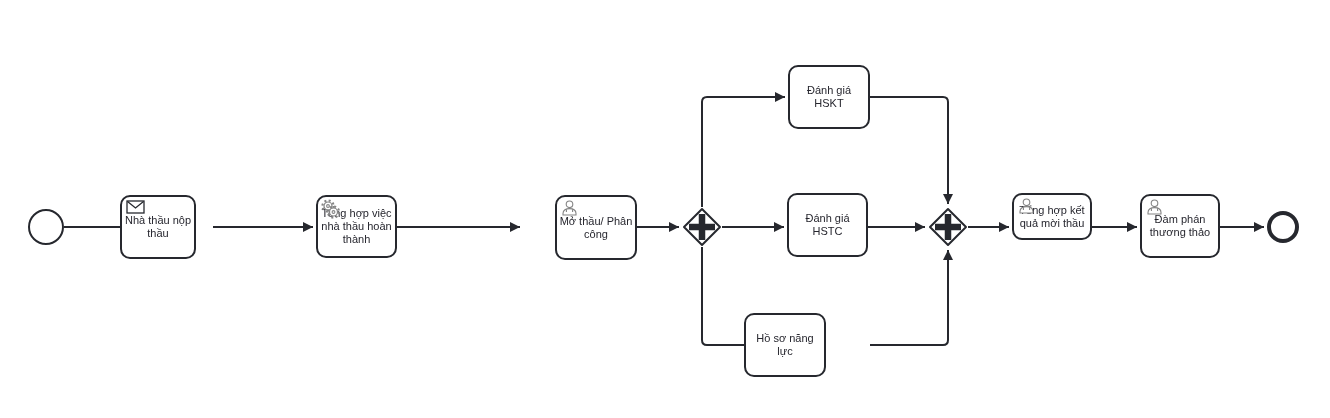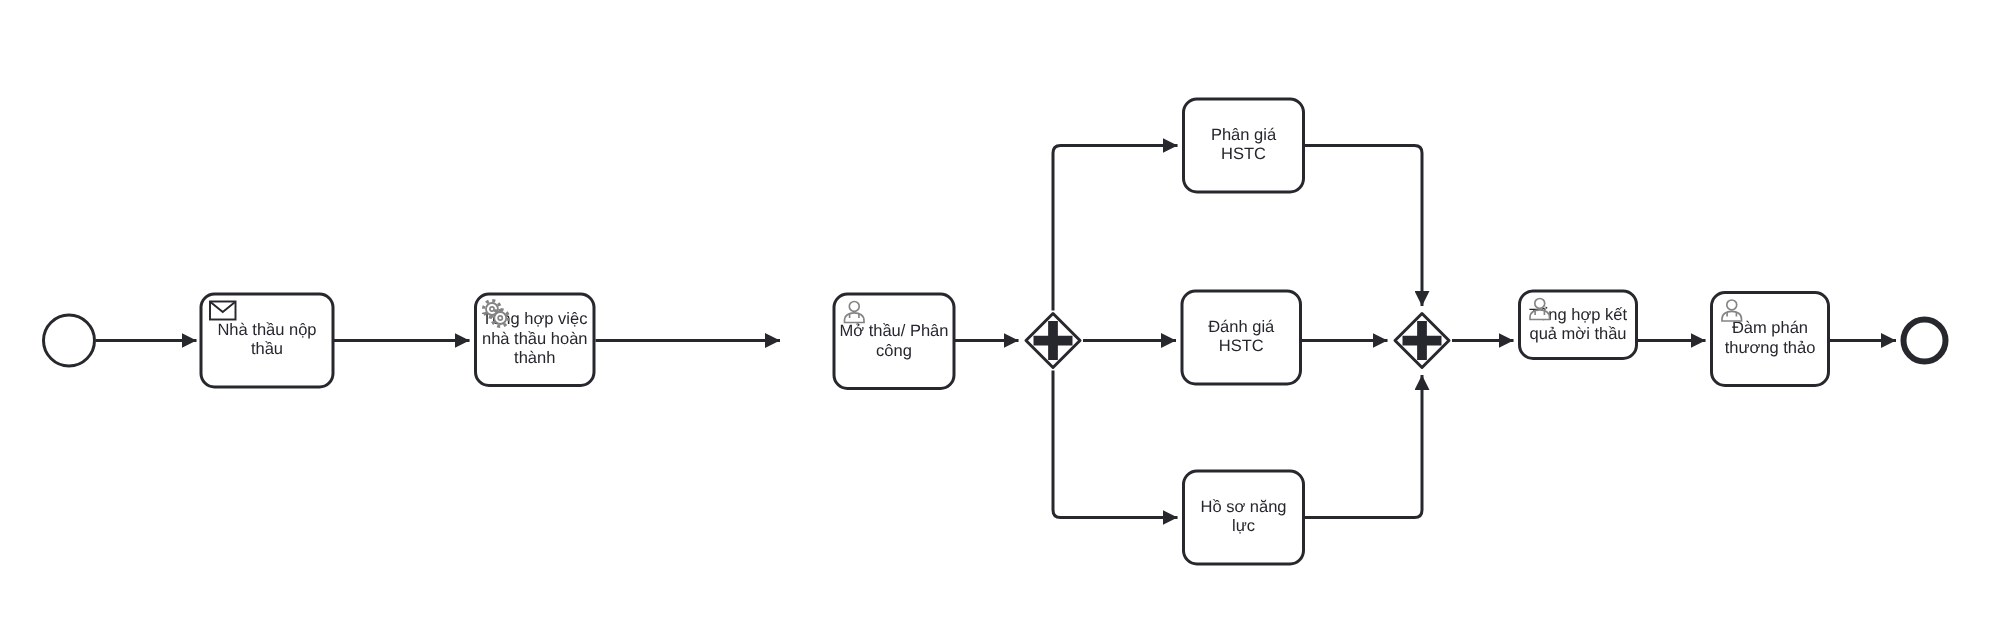--- a/index.html
+++ b/index.html
@@ -64,21 +64,21 @@
       <path class="gw-cross" d="M20,7 V33 M7,20 H33"></path>
     </svg>
   </div>
   <div class="gateway" style="left:928px; top:207px;">
     <svg width="40" height="40" viewBox="0 0 40 40">
       <polygon class="gw-shape" points="20,2 38,20 20,38 2,20"></polygon>
       <path class="gw-cross" d="M20,7 V33 M7,20 H33"></path>
     </svg>
   </div>
 
-  <div class="task" style="left:133px; top:195px; width:90px; height:64px;">
+  <div class="task" style="left:120px; top:195px; width:76px; height:64px;">
     <span class="task-icon">
       <svg width="19" height="14" viewBox="0 0 19 14">
         <rect class="icon-dark" x="1" y="1" width="17" height="12" stroke-width="1.3"></rect>
         <polyline points="1.5,1.5 9.5,8 17.5,1.5" fill="none" stroke="#26282e" stroke-width="1.3"></polyline>
       </svg>
     </span>
     <span class="task-label">Nhà thầu nộp thầu</span>
   </div>
 
   <div class="task" style="left:316px; top:195px; width:81px; height:63px;">
@@ -100,28 +100,28 @@
       <svg width="17" height="16" viewBox="0 0 17 16">
         <path class="icon-gray" stroke-width="1.1" d="M2,15 v-1.4 c0,-3.4 2.9,-5 6.5,-5 s6.5,1.6 6.5,5 V15 z"></path>
         <circle class="icon-gray" cx="8.5" cy="4.3" r="3.3" stroke-width="1.1"></circle>
         <path d="M5.4,9.2 V12 M11.6,9.2 V12" fill="none" stroke="#848484" stroke-width="1.1"></path>
       </svg>
     </span>
     <span class="task-label">Mở thầu/ Phân công</span>
   </div>
 
   <div class="task" style="left:788px; top:65px; width:82px; height:64px;">
-    <span class="task-label">Phân giá HSTC</span>
+    <span class="task-label">Đánh giá HSKT</span>
   </div>
 
   <div class="task" style="left:787px; top:193px; width:81px; height:64px;">
     <span class="task-label">Đánh giá HSTC</span>
   </div>
 
-  <div class="task" style="left:788px; top:313px; width:82px; height:64px;">
+  <div class="task" style="left:744px; top:313px; width:82px; height:64px;">
     <span class="task-label">Hồ sơ năng lực</span>
   </div>
 
   <div class="task" style="left:1012px; top:193px; width:80px; height:47px;">
     <span class="task-icon">
       <svg width="17" height="16" viewBox="0 0 17 16">
         <path class="icon-gray" stroke-width="1.1" d="M2,15 v-1.4 c0,-3.4 2.9,-5 6.5,-5 s6.5,1.6 6.5,5 V15 z"></path>
         <circle class="icon-gray" cx="8.5" cy="4.3" r="3.3" stroke-width="1.1"></circle>
         <path d="M5.4,9.2 V12 M11.6,9.2 V12" fill="none" stroke="#848484" stroke-width="1.1"></path>
       </svg>

